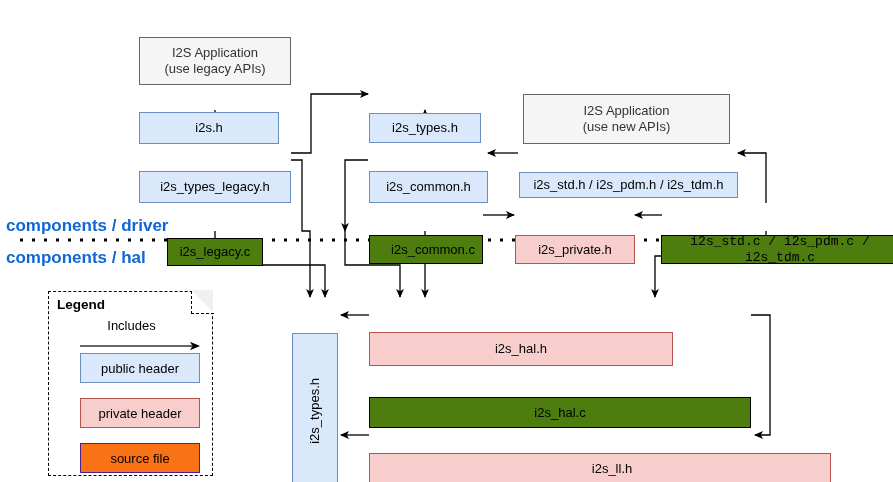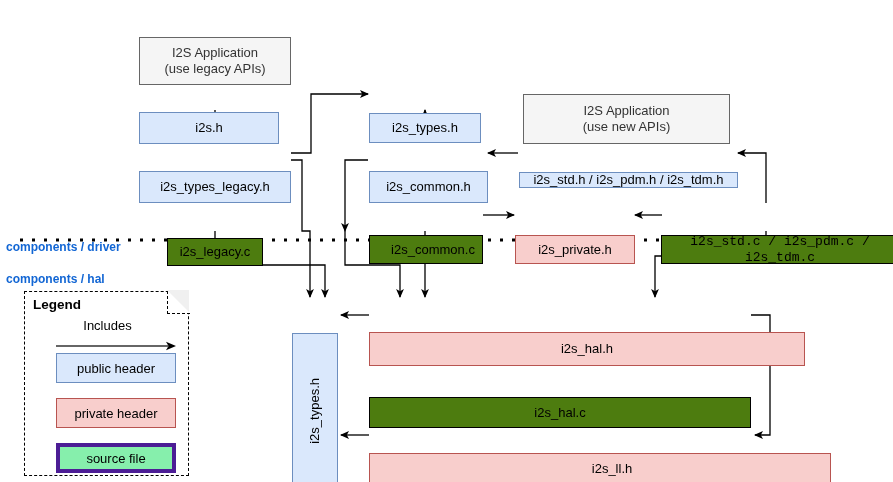--- a/index.html
+++ b/index.html
@@ -62,28 +62,27 @@
   }
   .node.vertical span {
     writing-mode: vertical-rl;
     transform: rotate(180deg);
     display: inline-block;
   }
   .divider-label {
     position: absolute;
     color: #1266d4;
     font-weight: bold;
-    font-size: 12px;
+    font-size: 17px;
     z-index: 4;
     white-space: nowrap;
-    margin-top: 24px;
   }
   #legend {
     position: absolute;
-    left: 24px;
+    left: 48px;
     top: 291px;
     width: 165px;
     height: 185px;
     border: 1.5px dashed #000000;
     background: #ffffff;
     box-sizing: border-box;
     z-index: 5;
   }
   #legend .fold {
     position: absolute;
@@ -134,21 +133,21 @@
     height: 30px;
     box-sizing: border-box;
     display: flex;
     align-items: center;
     justify-content: center;
     font-size: 13px;
     color: #000;
   }
   .legend-box.pub { top: 61px; background: #dae8fc; border: 1px solid #6c8ebf; }
   .legend-box.priv { top: 106px; background: #f8cecc; border: 1px solid #b85450; }
-  .legend-box.src { top: 151px; background: #86efac; border: 4px solid #4c1d95; }
+  .legend-box.src { top: 151px; background: #f97316; border: 1px solid #4c1d95; }
 </style>
 </head>
 <body>
 
 <div id="stage">
 
   <svg id="wires" viewBox="0 0 893 482">
     <defs>
       <marker id="ah" markerWidth="9" markerHeight="9" refX="8" refY="4.5" orient="auto" markerUnits="userSpaceOnUse">
         <path d="M0,0.6 L9,4.5 L0,8.4 L2.2,4.5 Z" fill="#000000"></path>
@@ -218,31 +217,31 @@
 
   <div class="node pub" style="left:369px; top:79px; width:112px; height:30px;">i2s_types.h</div>
 
   <div class="node pub" style="left:369px; top:137px; width:119px; height:32px;">i2s_common.h</div>
 
   <div class="node src" style="left:369px; top:201px; width:114px; height:29px;padding-left:14px;">i2s_common.c</div>
 
   <div class="node app" style="left:523px; top:60px; width:207px; height:50px;">I2S Application
 (use new APIs)</div>
 
-  <div class="node pub" style="left:519px; top:138px; width:219px; height:16px;">i2s_std.h / i2s_pdm.h / i2s_tdm.h</div>
+  <div class="node pub" style="left:519px; top:138px; width:219px; height:26px;">i2s_std.h / i2s_pdm.h / i2s_tdm.h</div>
 
   <div class="node priv" style="left:515px; top:201px; width:120px; height:29px;">i2s_private.h</div>
 
   <div class="node src" style="left:661px; top:201px; width:238px; height:29px;font-family:Liberation Mono, monospace;">i2s_std.c / i2s_pdm.c / i2s_tdm.c</div>
 
   <div class="node pub vertical" style="left:292px; top:299px; width:46px; height:156px;">
     <span>i2s_types.h</span>
   </div>
 
-  <div class="node priv" style="left:369px; top:298px; width:436px; height:34px;">i2s_hal.h</div>
+  <div class="node priv" style="left:369px; top:298px; width:304px; height:34px;">i2s_hal.h</div>
 
   <div class="node src" style="left:369px; top:363px; width:382px; height:31px;">i2s_hal.c</div>
 
   <div class="node priv" style="left:369px; top:419px; width:462px; height:32px;padding-left:24px;">i2s_ll.h</div>
 
   <div id="legend">
     <div class="fold"></div>
     <div class="legend-title">Legend</div>
     <div class="legend-includes">Includes</div>
     <svg class="legend-arrow" viewBox="0 0 120 10">

